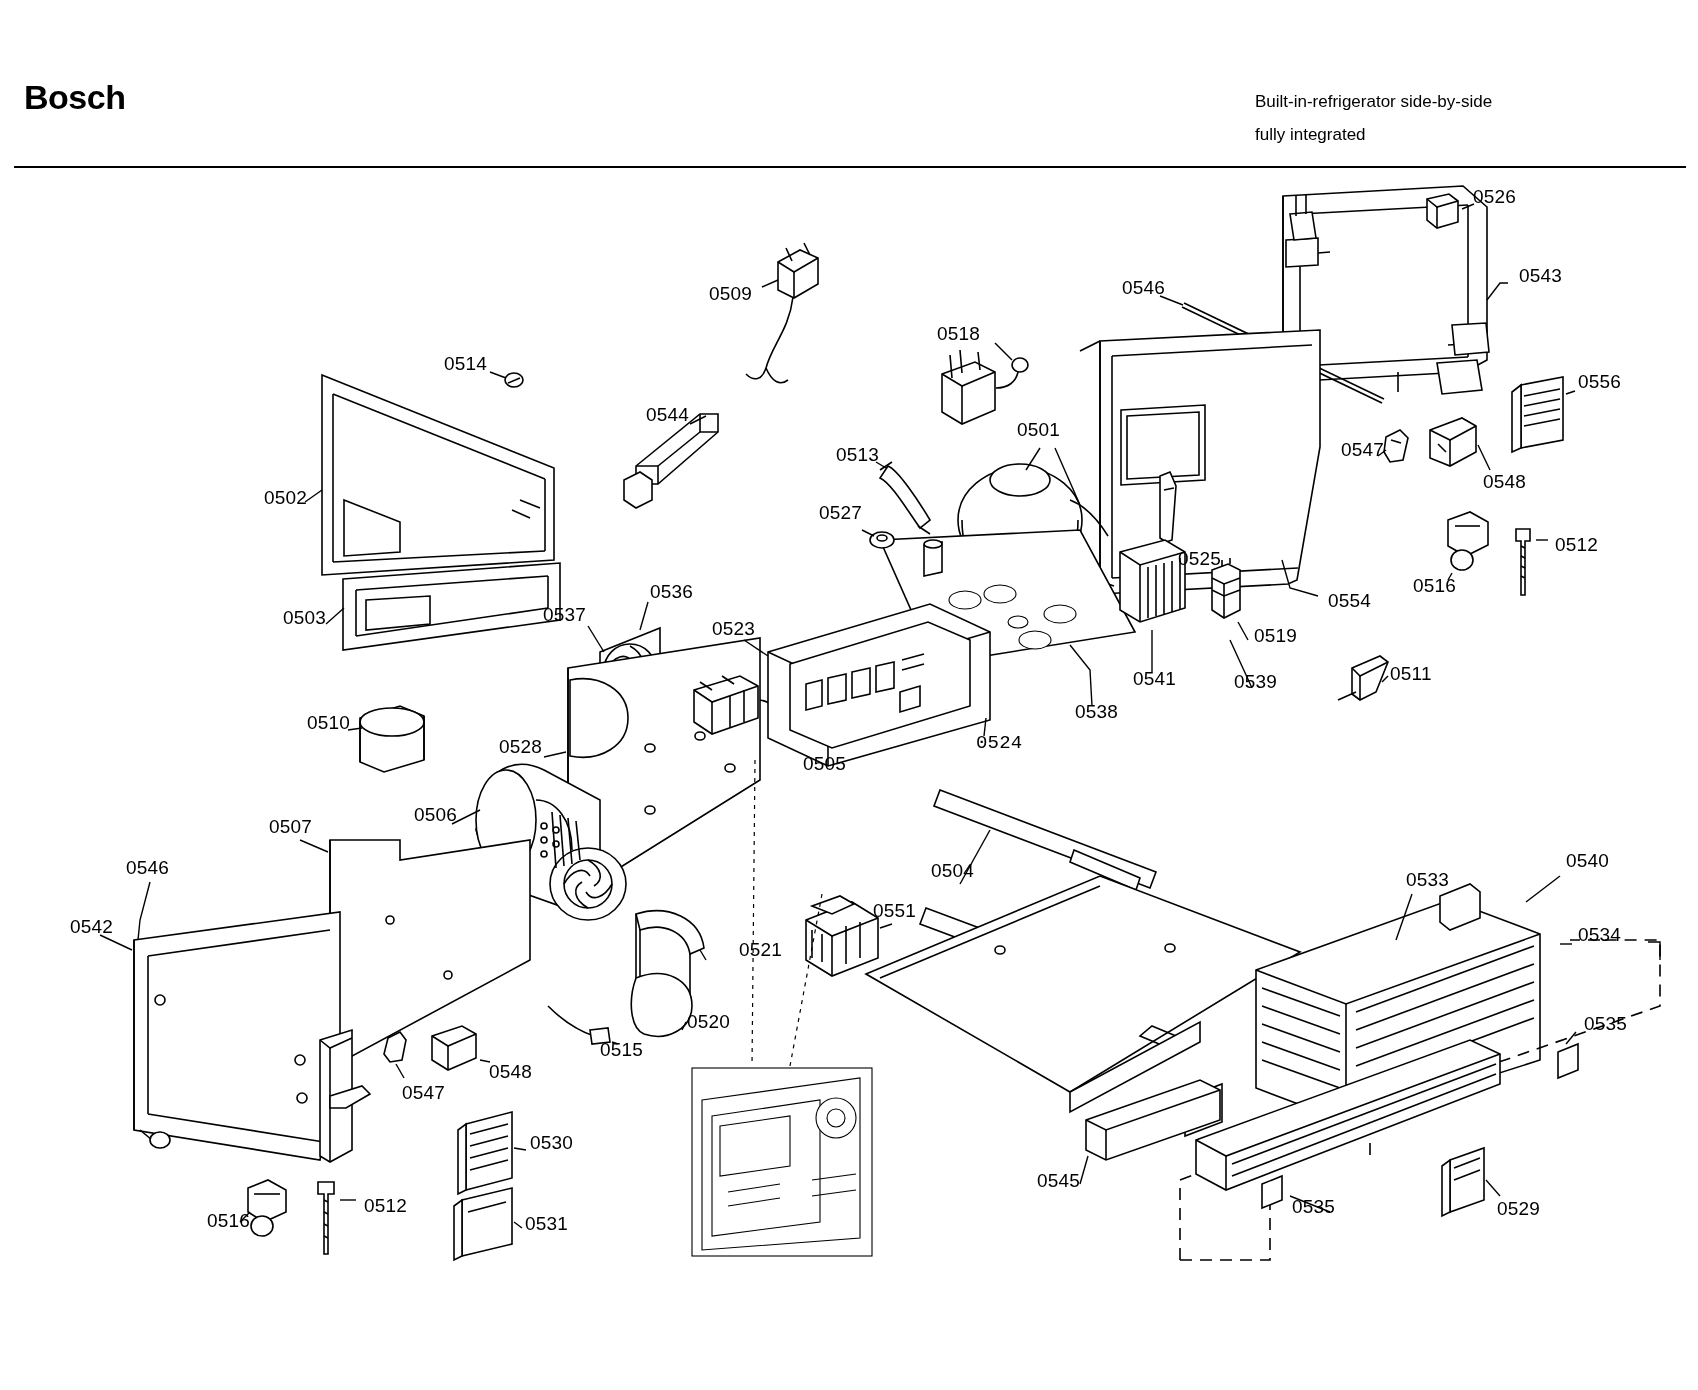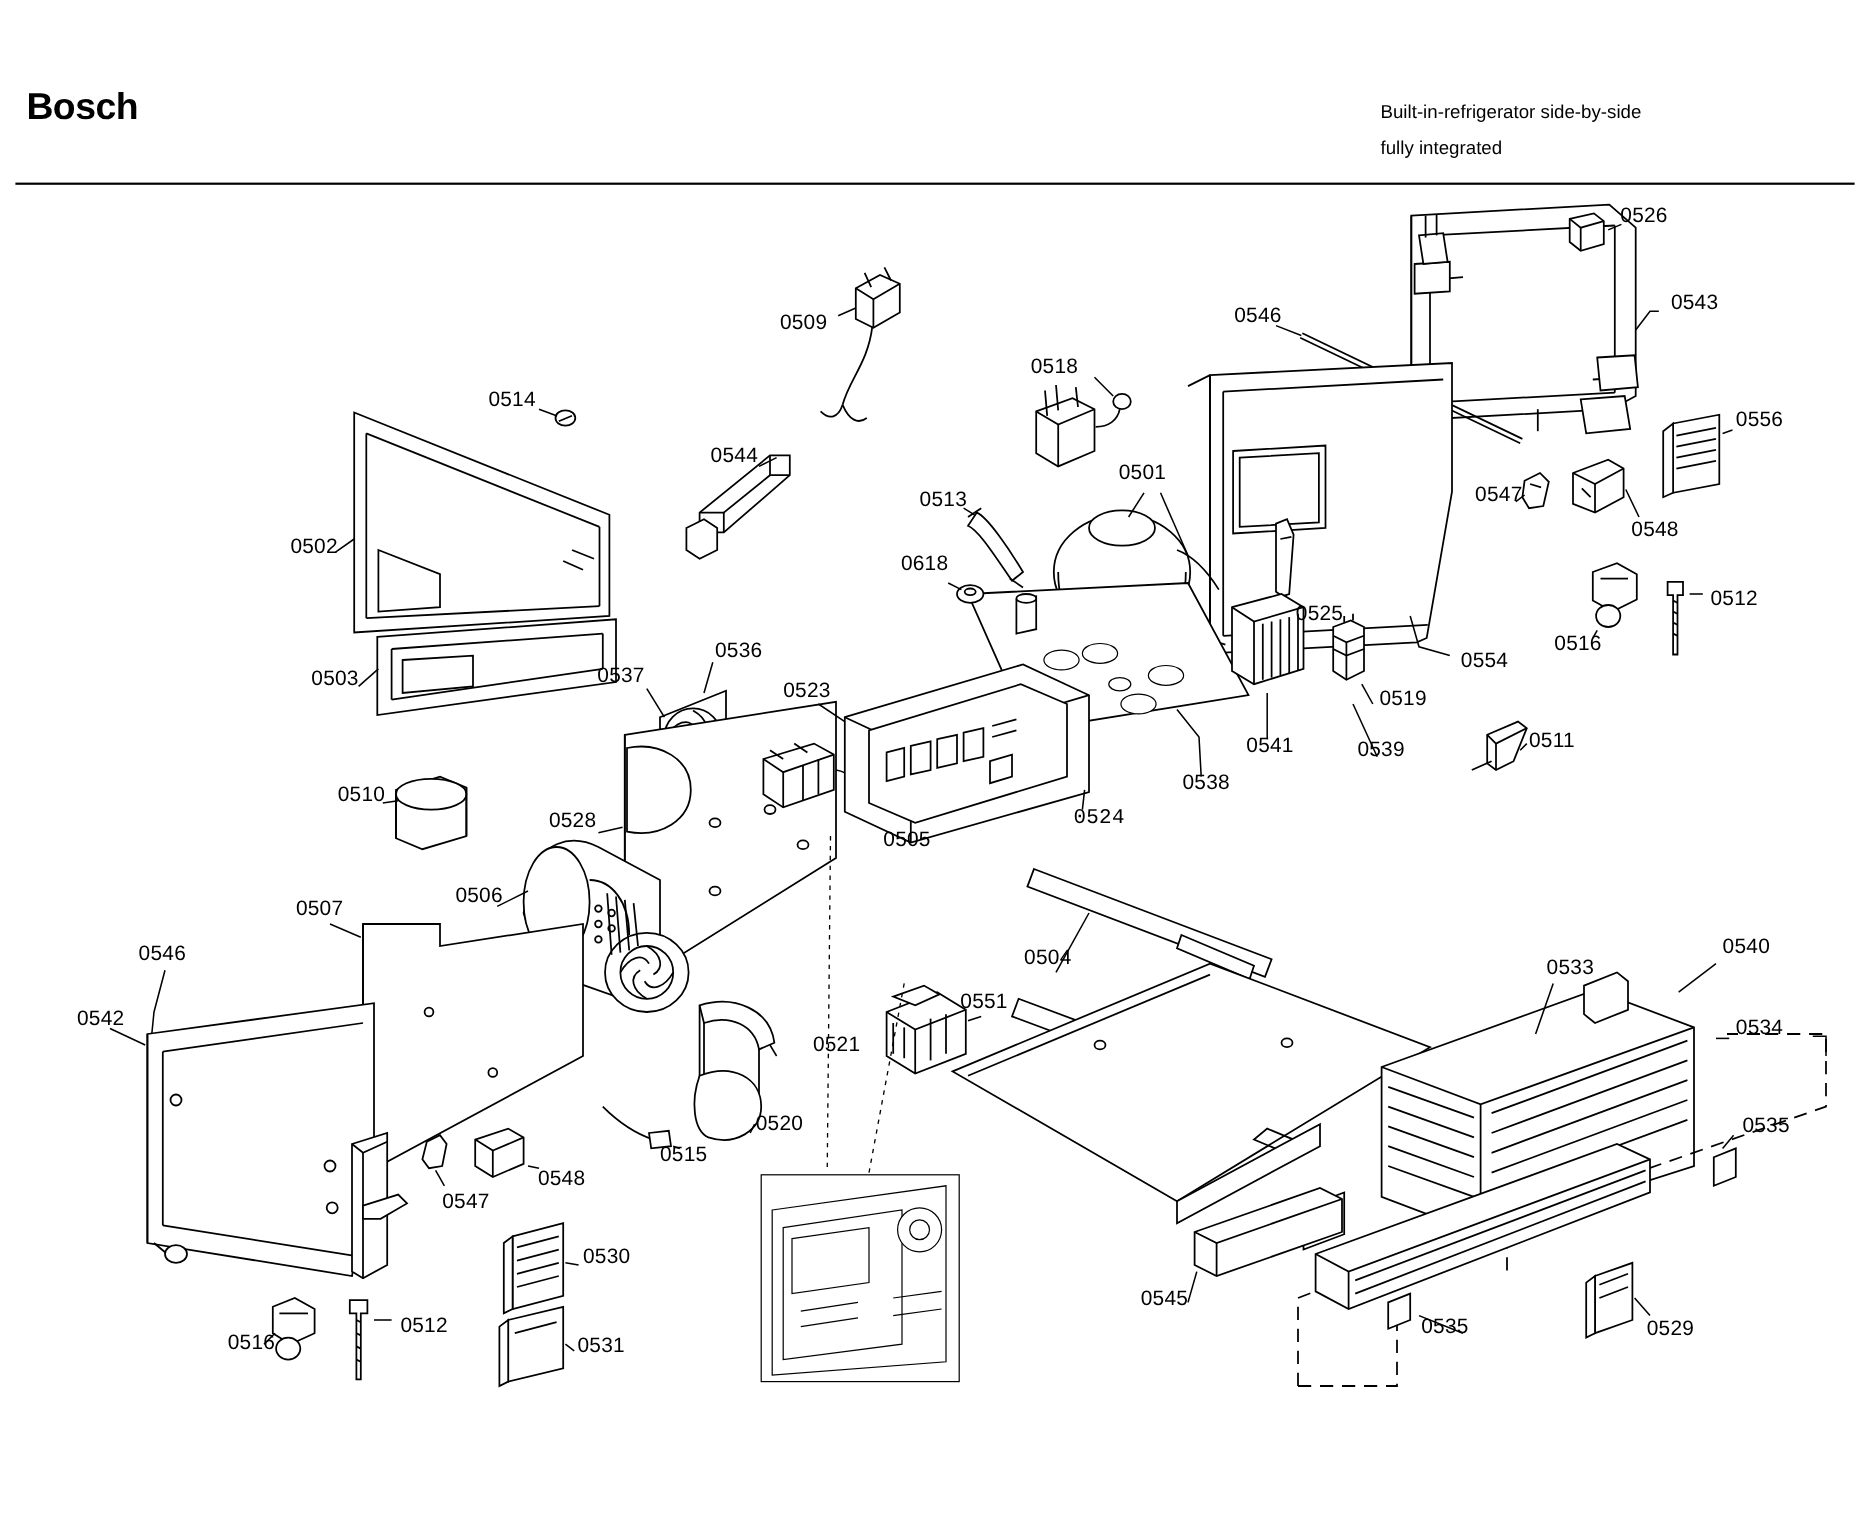--- a/index.html
+++ b/index.html
@@ -583,21 +583,21 @@
   <div class="lbl" style="left:709px;  top:283px;text-align:right;">0509</div>
   <div class="lbl" style="left:937px;  top:323px;">0518</div>
   <div class="lbl" style="left:444px;  top:353px;">0514</div>
   <div class="lbl" style="left:1578px; top:371px;">0556</div>
   <div class="lbl" style="left:646px;  top:404px;">0544</div>
   <div class="lbl" style="left:1017px; top:419px;">0501</div>
   <div class="lbl" style="left:1341px; top:439px;">0547</div>
   <div class="lbl" style="left:836px;  top:444px;">0513</div>
   <div class="lbl" style="left:1483px; top:471px;">0548</div>
   <div class="lbl" style="left:264px;  top:487px;">0502</div>
-  <div class="lbl" style="left:819px;  top:502px;">0618</div>
+  <div class="lbl" style="left:819px;  top:502px;">0527</div>
   <div class="lbl" style="left:1555px; top:534px;">0512</div>
   <div class="lbl" style="left:1178px; top:548px;">0525</div>
   <div class="lbl" style="left:1413px; top:575px;">0516</div>
   <div class="lbl" style="left:1328px; top:590px;">0554</div>
   <div class="lbl" style="left:650px;  top:581px;">0536</div>
   <div class="lbl" style="left:283px;  top:607px;">0503</div>
   <div class="lbl" style="left:543px;  top:604px;">0537</div>
   <div class="lbl" style="left:712px;  top:618px;">0523</div>
   <div class="lbl" style="left:1254px; top:625px;">0519</div>
   <div class="lbl" style="left:1133px; top:668px;">0541</div>

